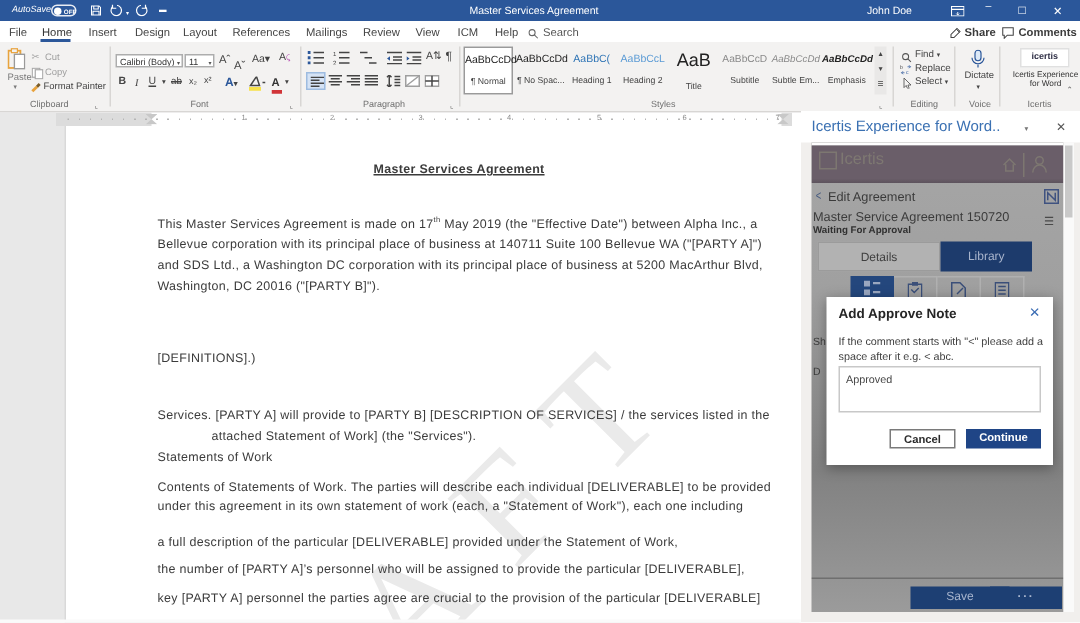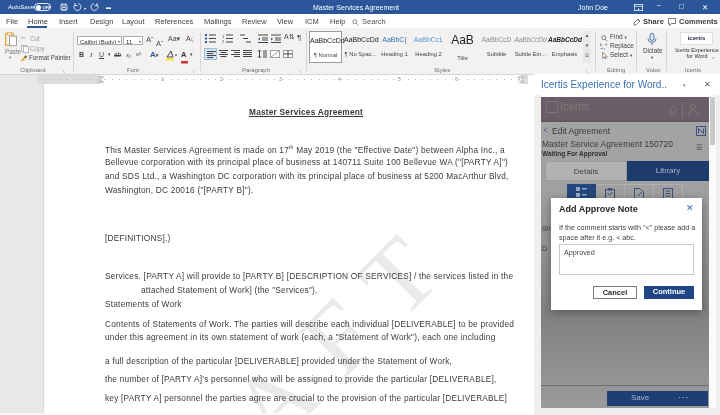--- a/index.html
+++ b/index.html
@@ -394,21 +394,21 @@
     <span class="abs" style="left:11px; top:31px; font-size:8.5px; color:#3a3a3a;">Edit Agreement</span>
     <svg class="abs" style="left:155px; top:31px;" width="10" height="10" viewBox="0 0 10 10">
         <rect x="0.5" y="0.5" width="9" height="9" fill="none" stroke="#3f5280"></rect>
         <path d="M2.5 7.5 V2.5 L7.5 7.5 V2.5" fill="none" stroke="#3f5280"></path>
       </svg>
     <span class="abs" style="left:1px; top:44px; font-size:8.5px; color:#3b3b3b;">Master Service Agreement 150720</span>
     <span class="abs" style="left:155px; top:48px; font-size:7.5px; color:#4a4a4a;">☰</span>
     <span class="abs" style="left:1px; top:55px; font-size:6.5px; font-weight:bold; color:#303030;">Waiting For Approval</span>
 
     <div class="abs" style="left:4px; top:66px; width:82px; height:20px; background:#b2b2b2; border:1px solid #9b9b9b; text-align:center; font-size:8px; color:#3f3f3f; line-height:19px;">Details</div>
-    <div class="abs" style="left:86px; top:66px; width:82px; height:20px; background:#1d3b6c; text-align:center; font-size:8px; color:#a8b4cc; line-height:19px;">Library</div>
+    <div class="abs" style="left:86px; top:66px; width:61px; height:20px; background:#1d3b6c; text-align:center; font-size:8px; color:#a8b4cc; line-height:19px;">Library</div>
 
     <div class="abs" style="left:26px; top:89px; width:29px; height:16px; background:#24477d;">
       <svg class="abs" style="left:9px; top:3px;" width="11" height="10" viewBox="0 0 11 10">
           <g fill="#9aa7c0">
             <rect x="0" y="0" width="4" height="4"></rect>
             <rect x="0" y="6" width="4" height="4"></rect>
             <rect x="6" y="1" width="5" height="1.5"></rect>
             <rect x="6" y="7" width="5" height="1.5"></rect>
           </g>
         </svg>

